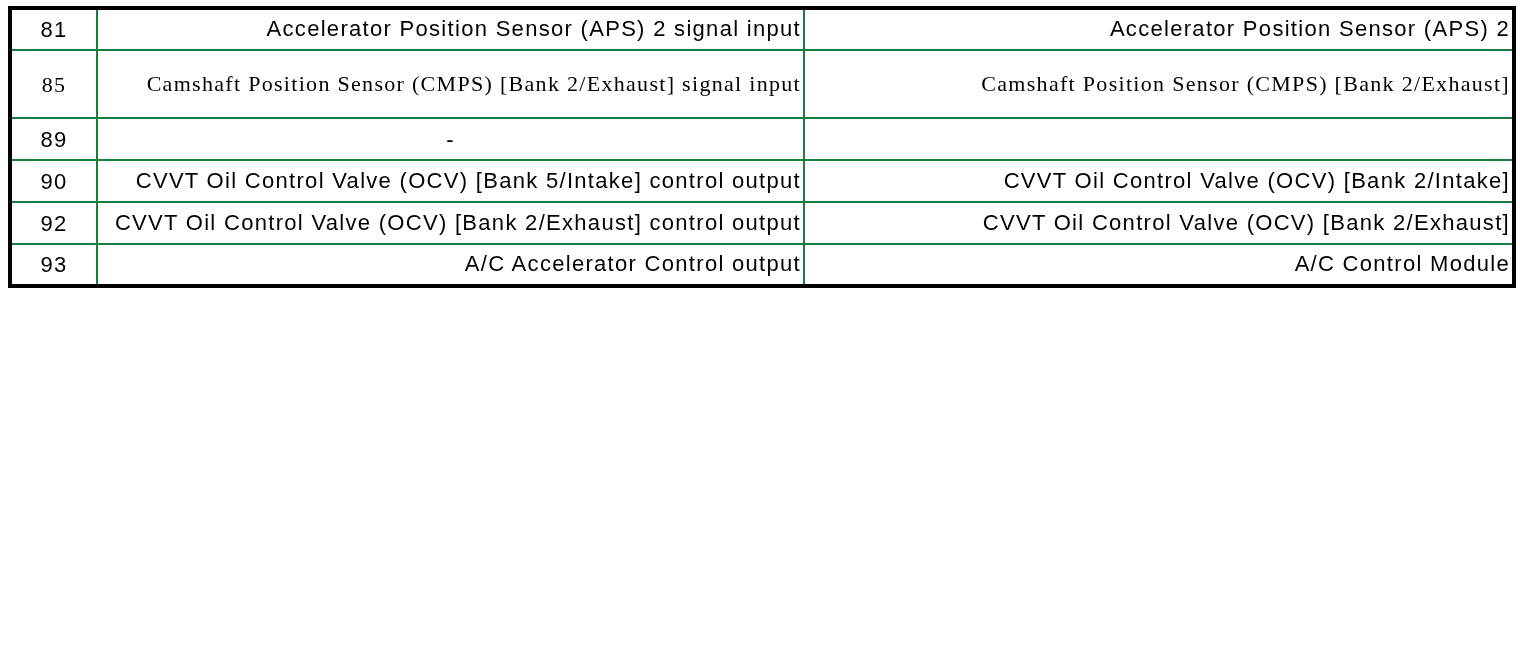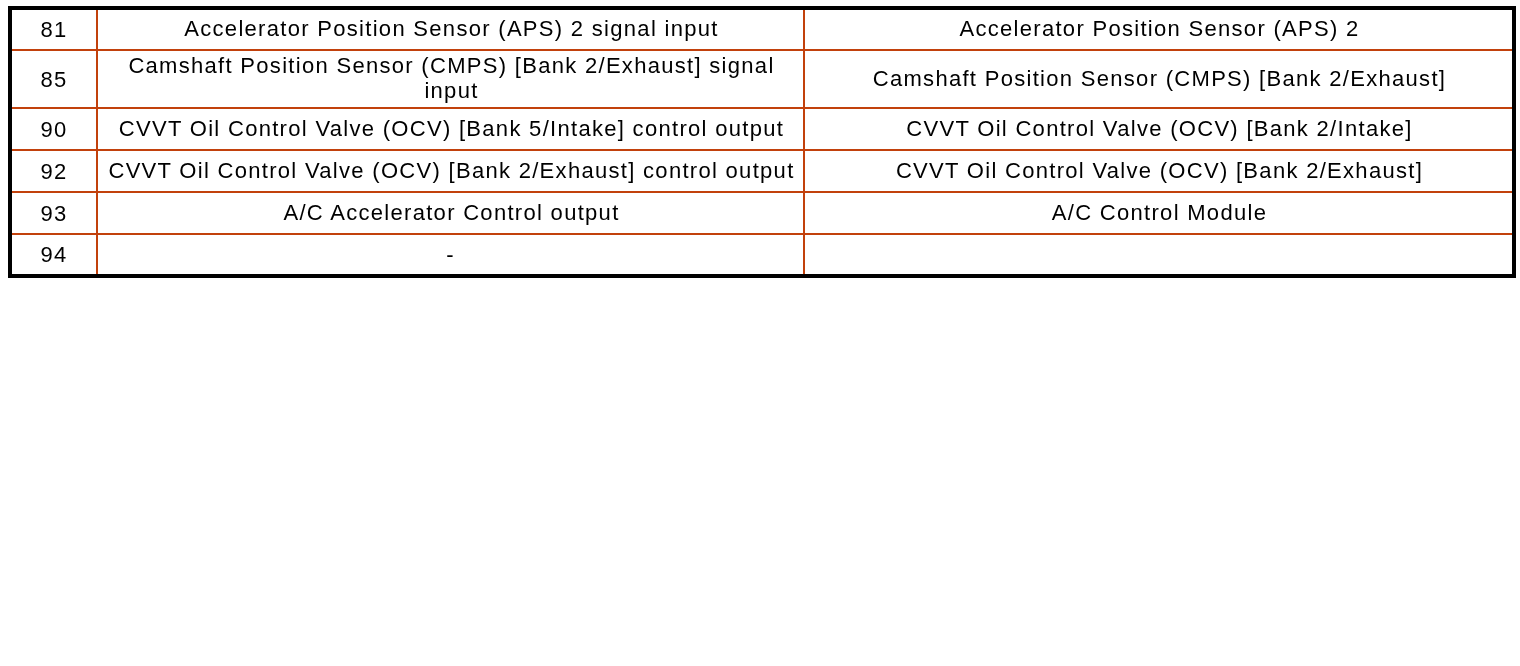--- a/index.html
+++ b/index.html
@@ -21,36 +21,36 @@
     top: 6px;
     width: 1504px;
     border-collapse: collapse;
     table-layout: fixed;
     border: 4px solid #000000;
   }
   col.c-pin  { width: 87px; }
   col.c-desc { width: 707px; }
   col.c-conn { width: 710px; }
   td {
-    border: 2px solid #c2410c;
+    border: 2px solid #15803d;
     color: #000000;
     font-size: 22px;
     letter-spacing: 1.3px;
     line-height: 25px;
     vertical-align: middle;
     overflow: hidden;
   }
   tr { height: 42px; }
-  tr.tall-2 { height: 53px; }
+  tr.tall-2 { height: 68px; font-family: Liberation Serif, serif; }
   td.pin {
     text-align: center;
     padding: 0 2px;
   }
   td.desc, td.conn {
-    text-align: center;
+    text-align: right;
     padding: 2px 2px 4px 4px;
   }
   td.desc.dash {
     text-align: center;
     padding: 2px;
   }
 </style>
 </head>
 <body>
 
@@ -66,34 +66,34 @@
     <td class="pin">81</td>
     <td class="desc">Accelerator Position Sensor (APS) 2 signal input</td>
     <td class="conn">Accelerator Position Sensor (APS) 2</td>
   </tr>
         <tr class="tall-2">
     <td class="pin">85</td>
     <td class="desc">Camshaft Position Sensor (CMPS) [Bank 2/Exhaust] signal input</td>
     <td class="conn">Camshaft Position Sensor (CMPS) [Bank 2/Exhaust]</td>
   </tr>
         <tr>
+    <td class="pin">89</td>
+    <td class="desc dash">-</td>
+    <td class="conn"></td>
+  </tr>
+        <tr>
     <td class="pin">90</td>
     <td class="desc">CVVT Oil Control Valve (OCV) [Bank 5/Intake] control output</td>
     <td class="conn">CVVT Oil Control Valve (OCV) [Bank 2/Intake]</td>
   </tr>
         <tr>
     <td class="pin">92</td>
     <td class="desc">CVVT Oil Control Valve (OCV) [Bank 2/Exhaust] control output</td>
     <td class="conn">CVVT Oil Control Valve (OCV) [Bank 2/Exhaust]</td>
   </tr>
         <tr>
     <td class="pin">93</td>
     <td class="desc">A/C Accelerator Control output</td>
     <td class="conn">A/C Control Module</td>
   </tr>
-        <tr>
-    <td class="pin">94</td>
-    <td class="desc dash">-</td>
-    <td class="conn"></td>
-  </tr>
       </tbody>
   </table>
 </div>
 
 </body></html>

